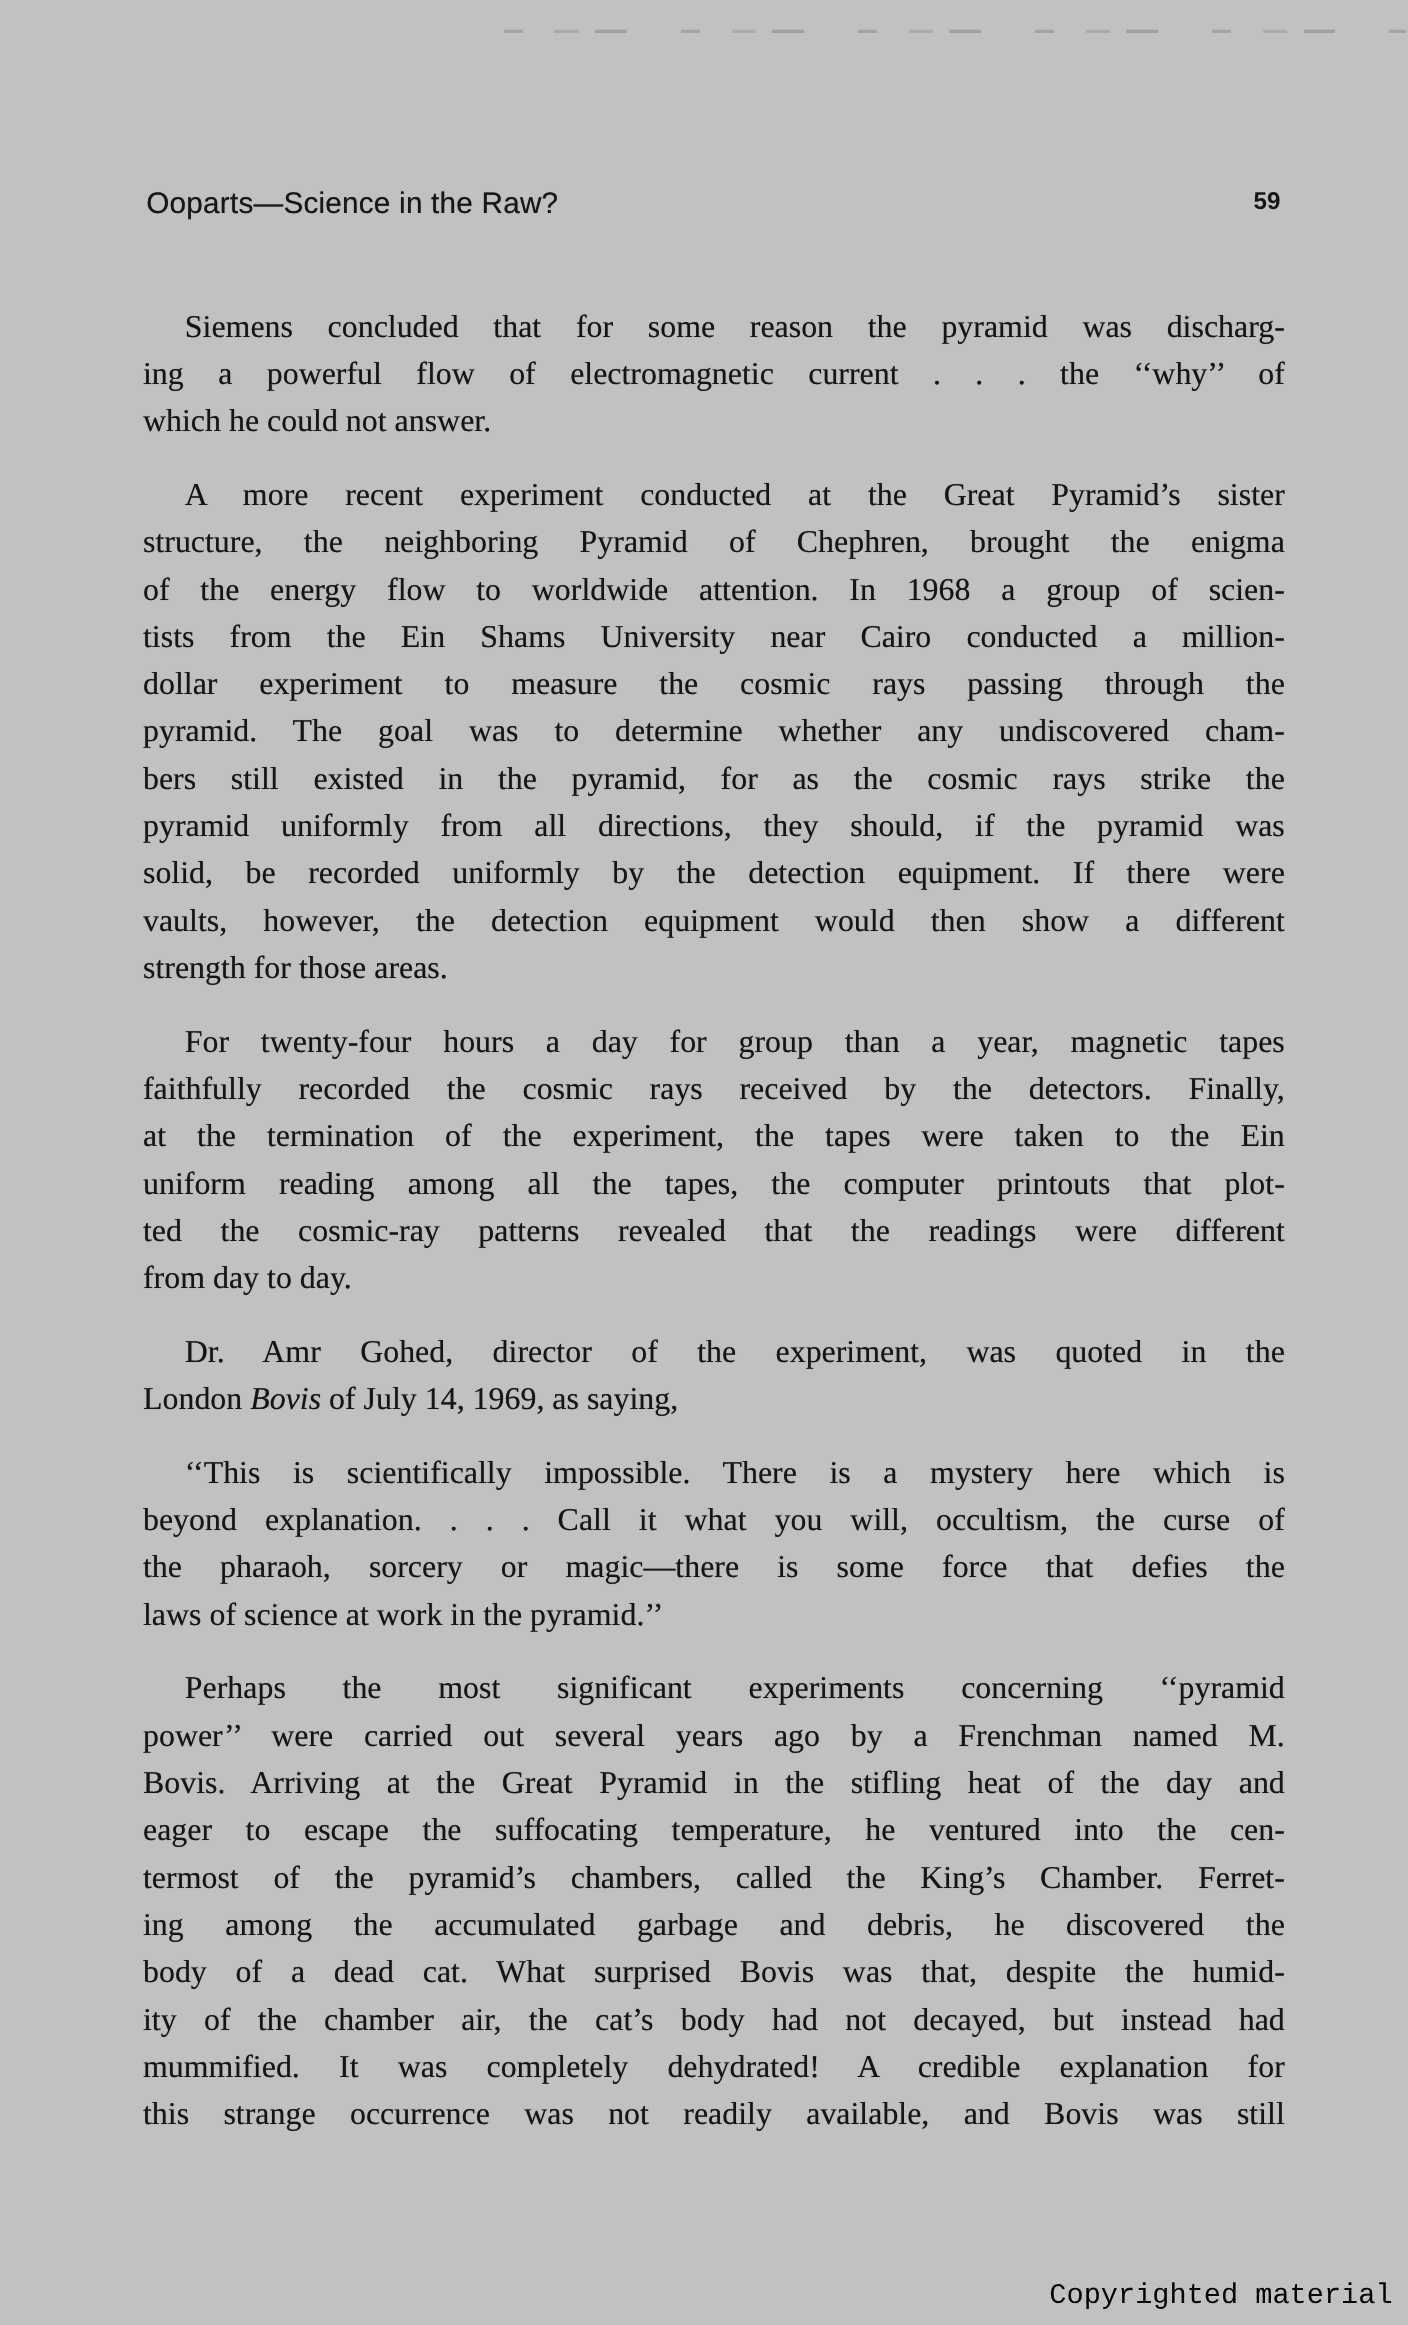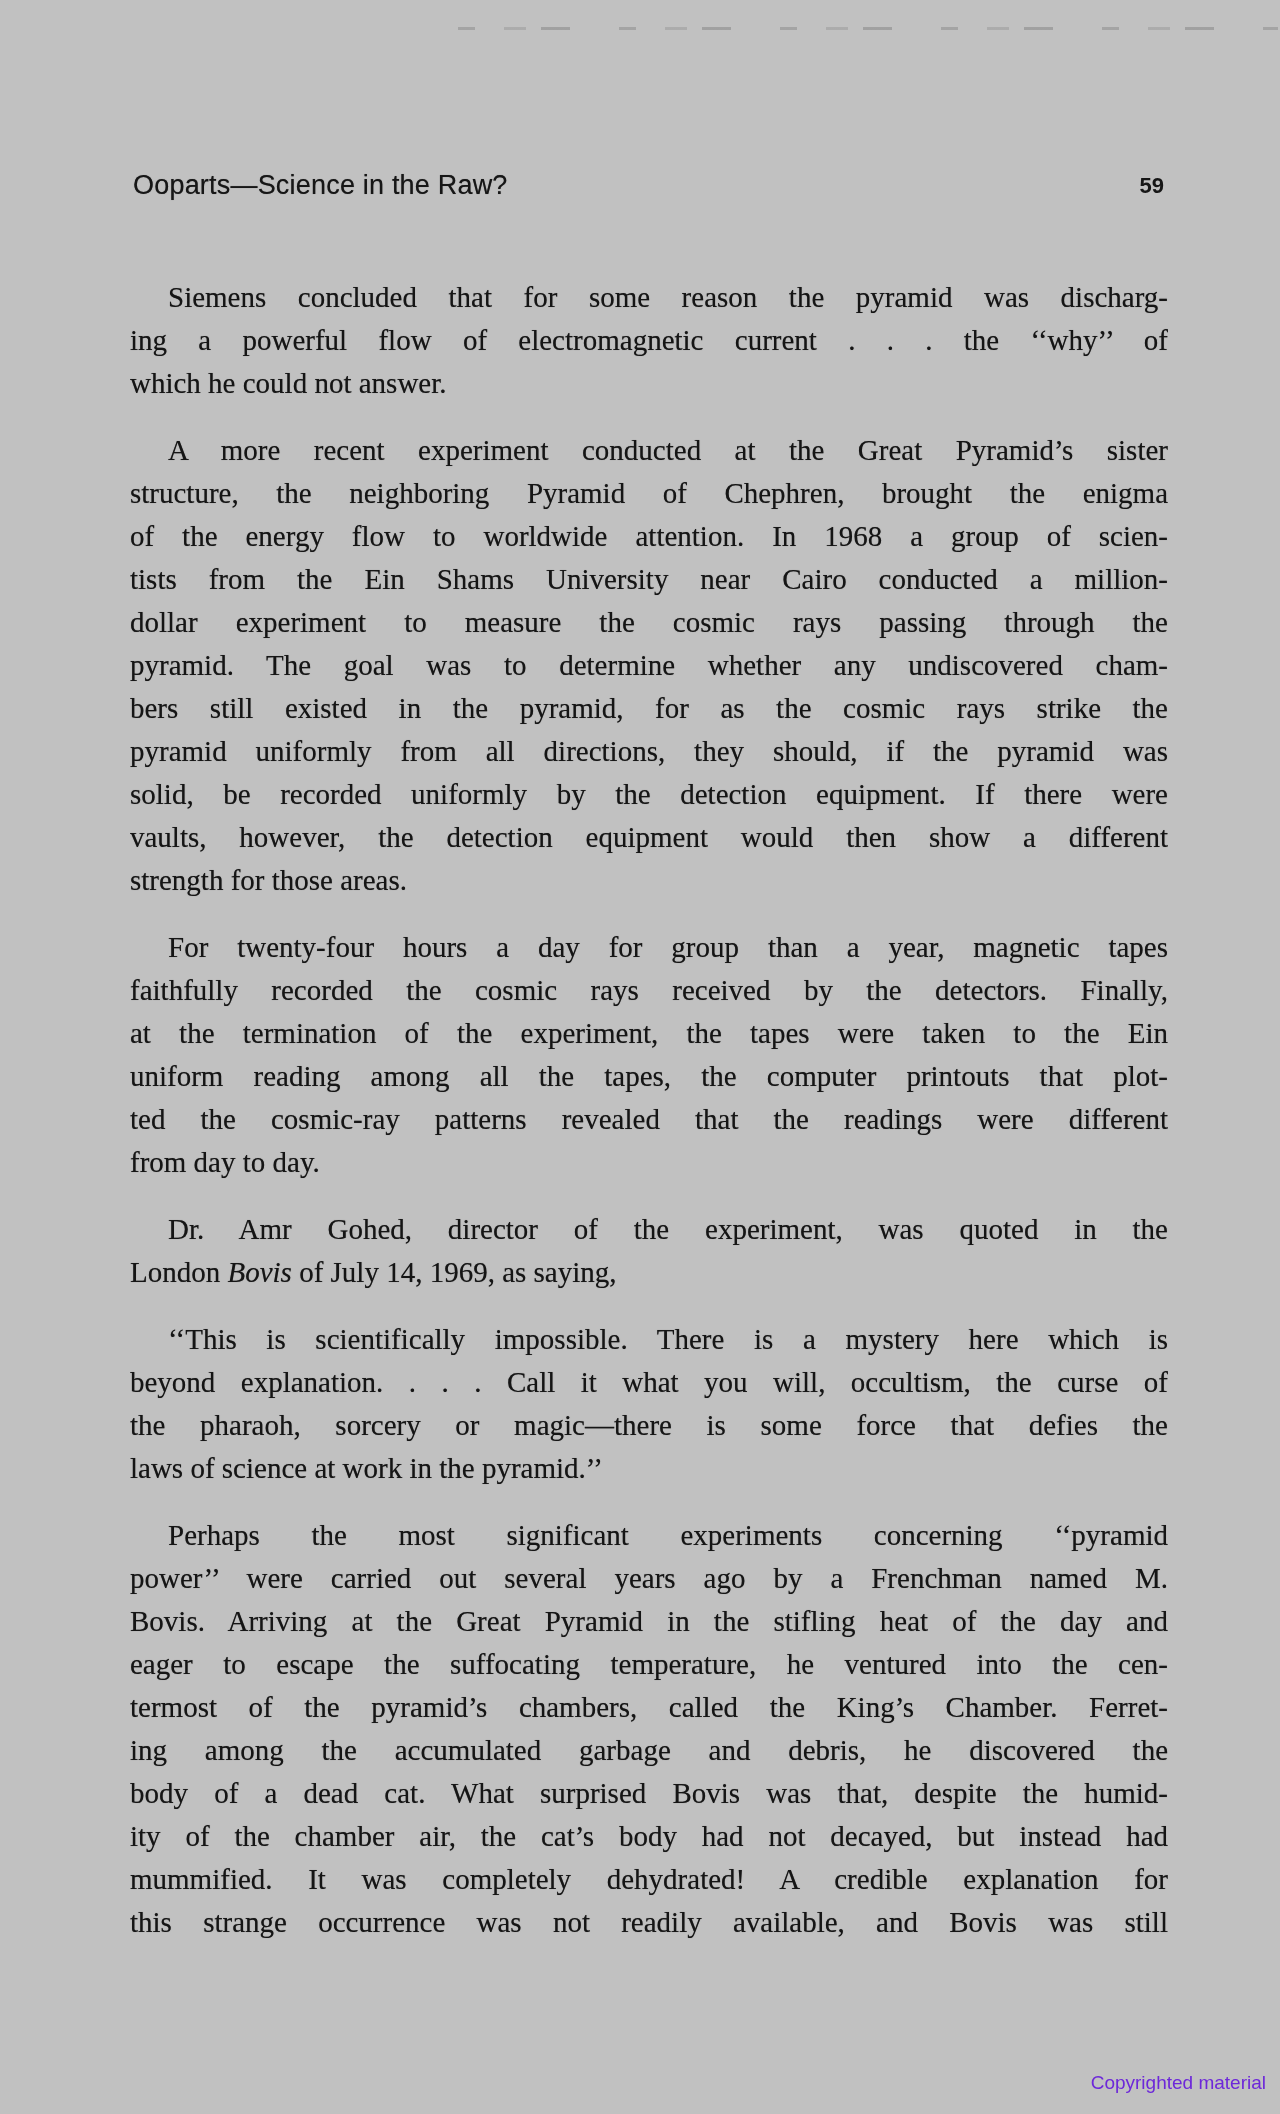--- a/index.html
+++ b/index.html
@@ -27,21 +27,21 @@
     opacity: 0.85;
   }
 
   .running-head {
     position: absolute;
     top: 170px;
     left: 133px;
     width: 1031px;
     display: flex;
     justify-content: space-between;
-    align-items: center;
+    align-items: flex-start;
     font-family: "Liberation Sans", sans-serif;
     color: #161616;
   }
   .running-head .title {
     font-size: 27px;
     letter-spacing: 0.2px;
     text-shadow: 0 0 0.7px rgba(0,0,0,0.55);
   }
   .running-head .folio {
     font-size: 22px;
@@ -68,23 +68,23 @@
   }
   .line.justified { white-space: normal; }
   .line.last { text-align-last: left; }
   .line.indent { padding-left: 38px; margin-top: 24px; }
   .italic { font-style: italic; }
 
   .copyright {
     position: absolute;
     top: 2072px;
     right: 14px;
-    font-family: Liberation Sans, sans-serif;
-    font-size: 19px;
-    color: #6d28d9;
+    font-family: Liberation Mono, monospace;
+    font-size: 26px;
+    color: #000000;
   }
 </style>
 </head>
 <body>
 
 <div class="scan-artifact"></div>
 
 <div class="running-head">
   <span class="title">Ooparts—Science in the Raw?</span>
   <span class="folio">59</span>

